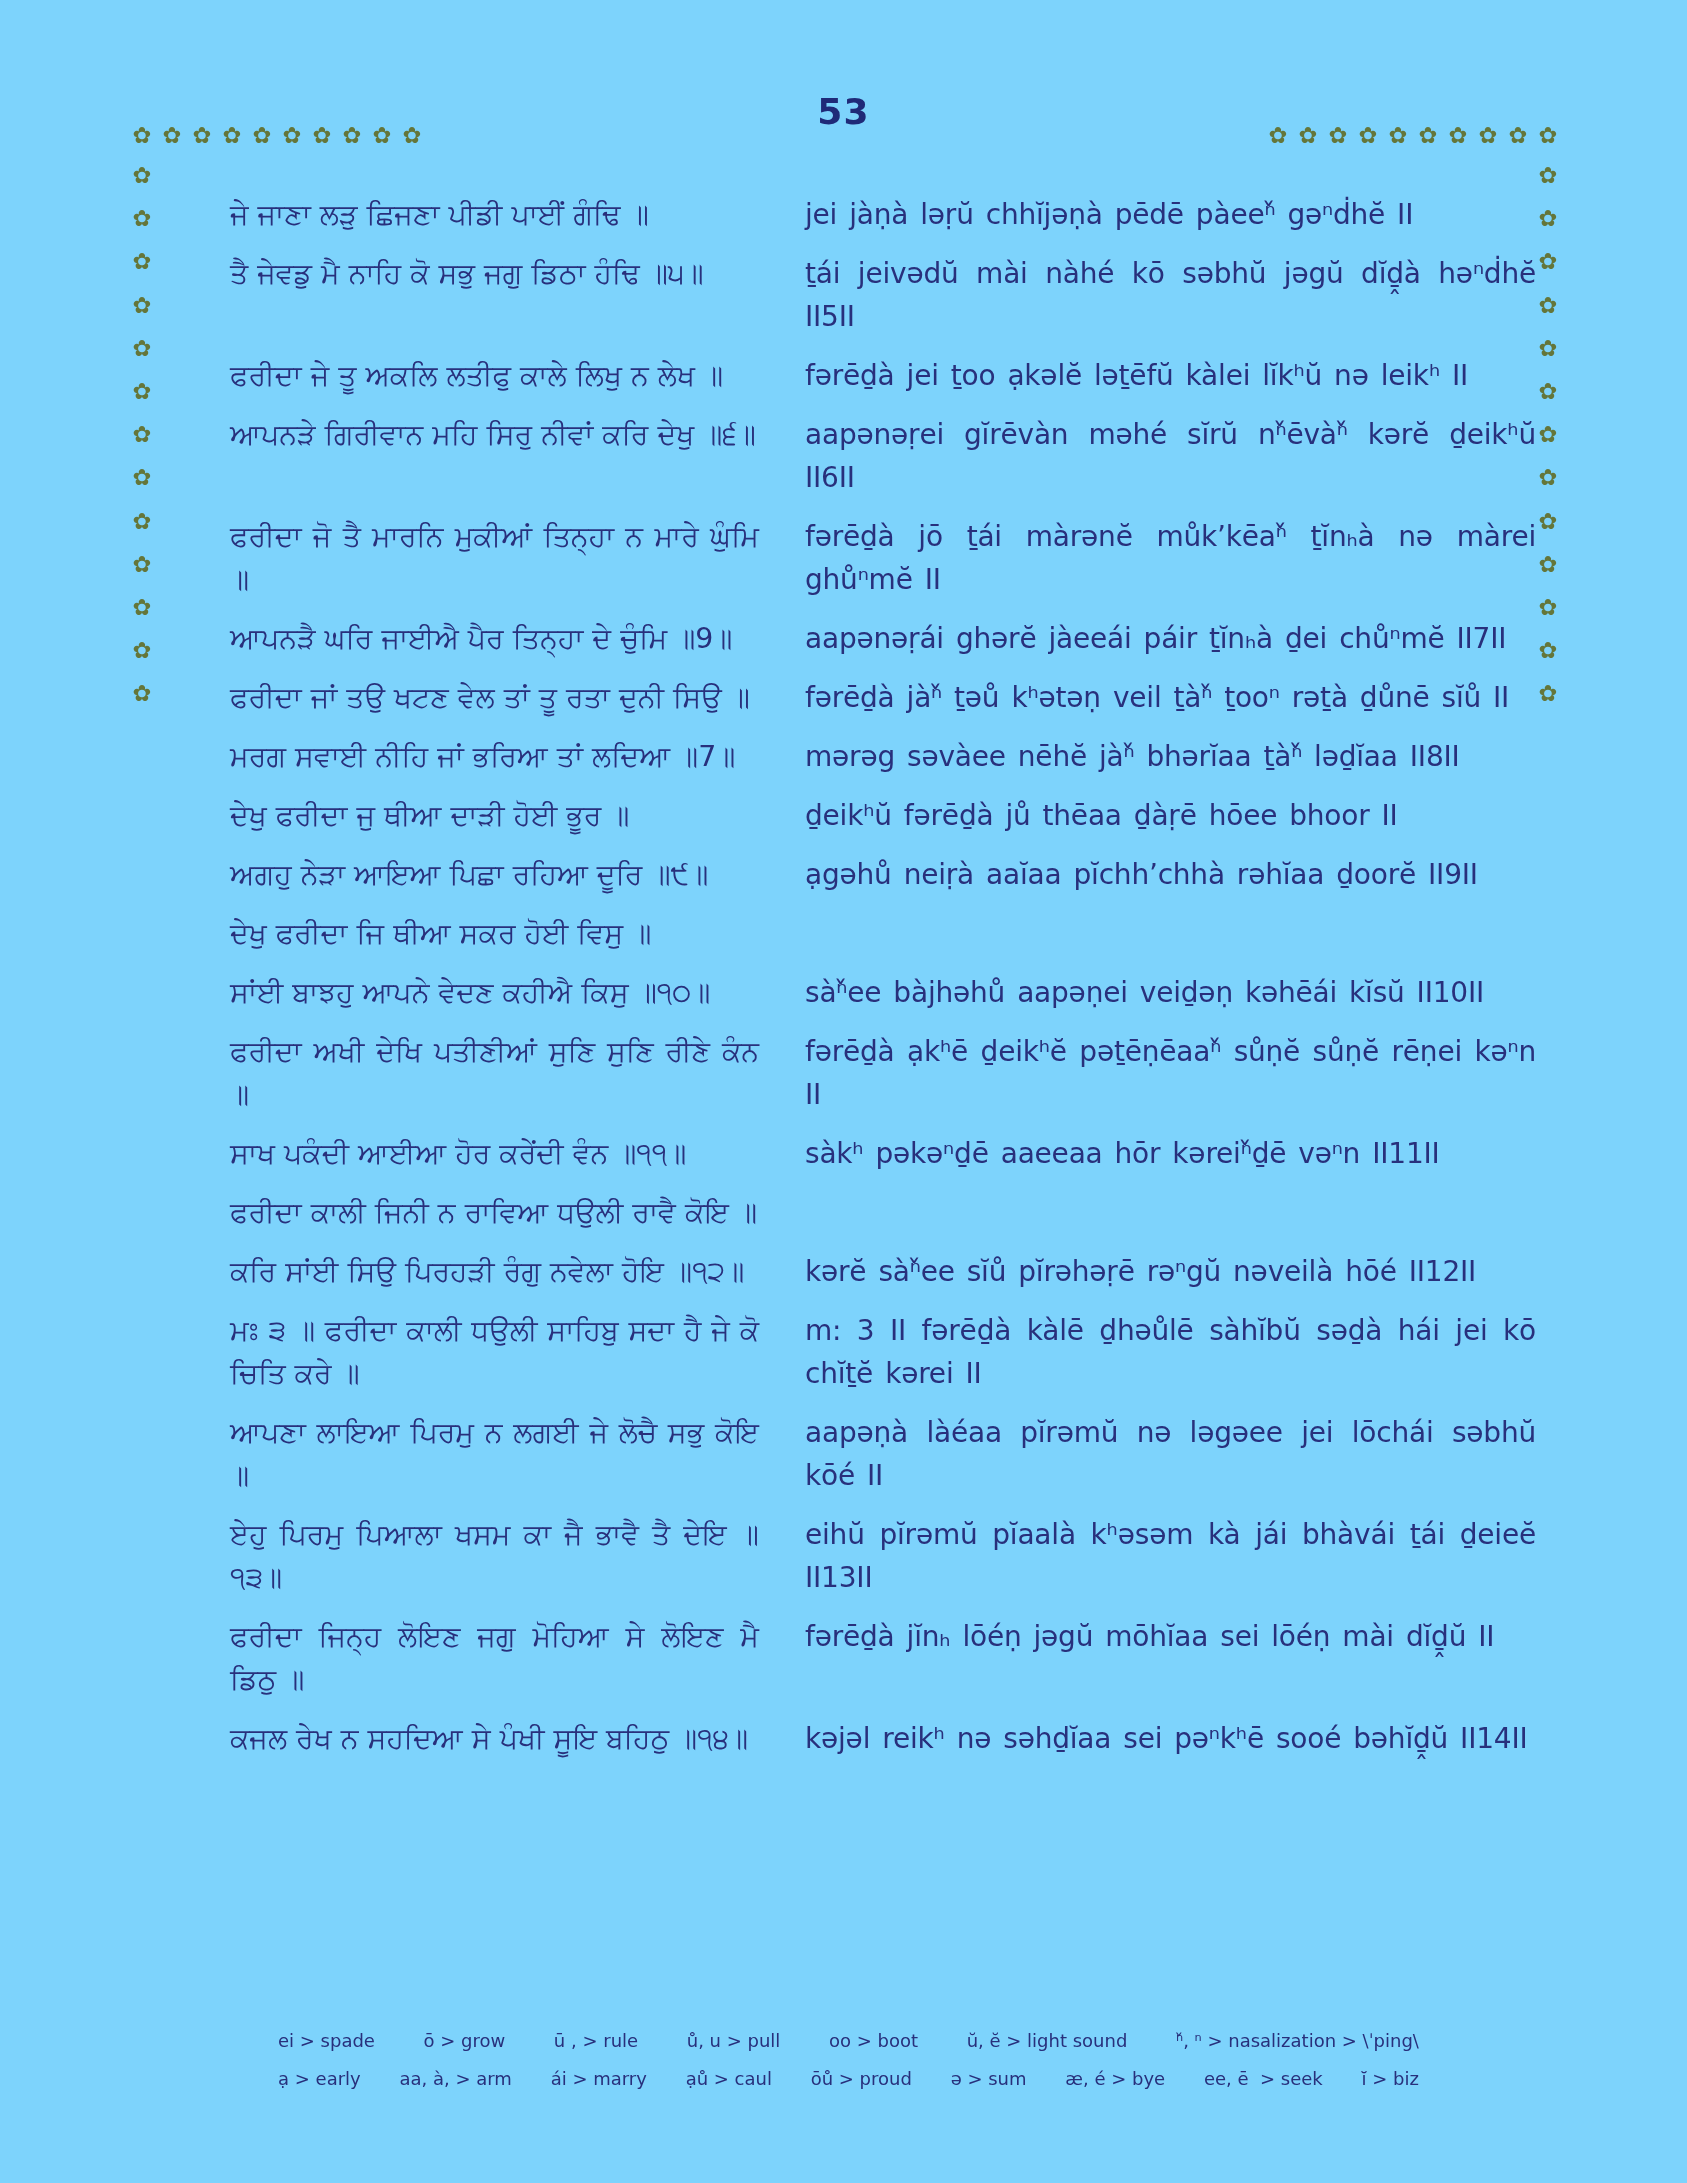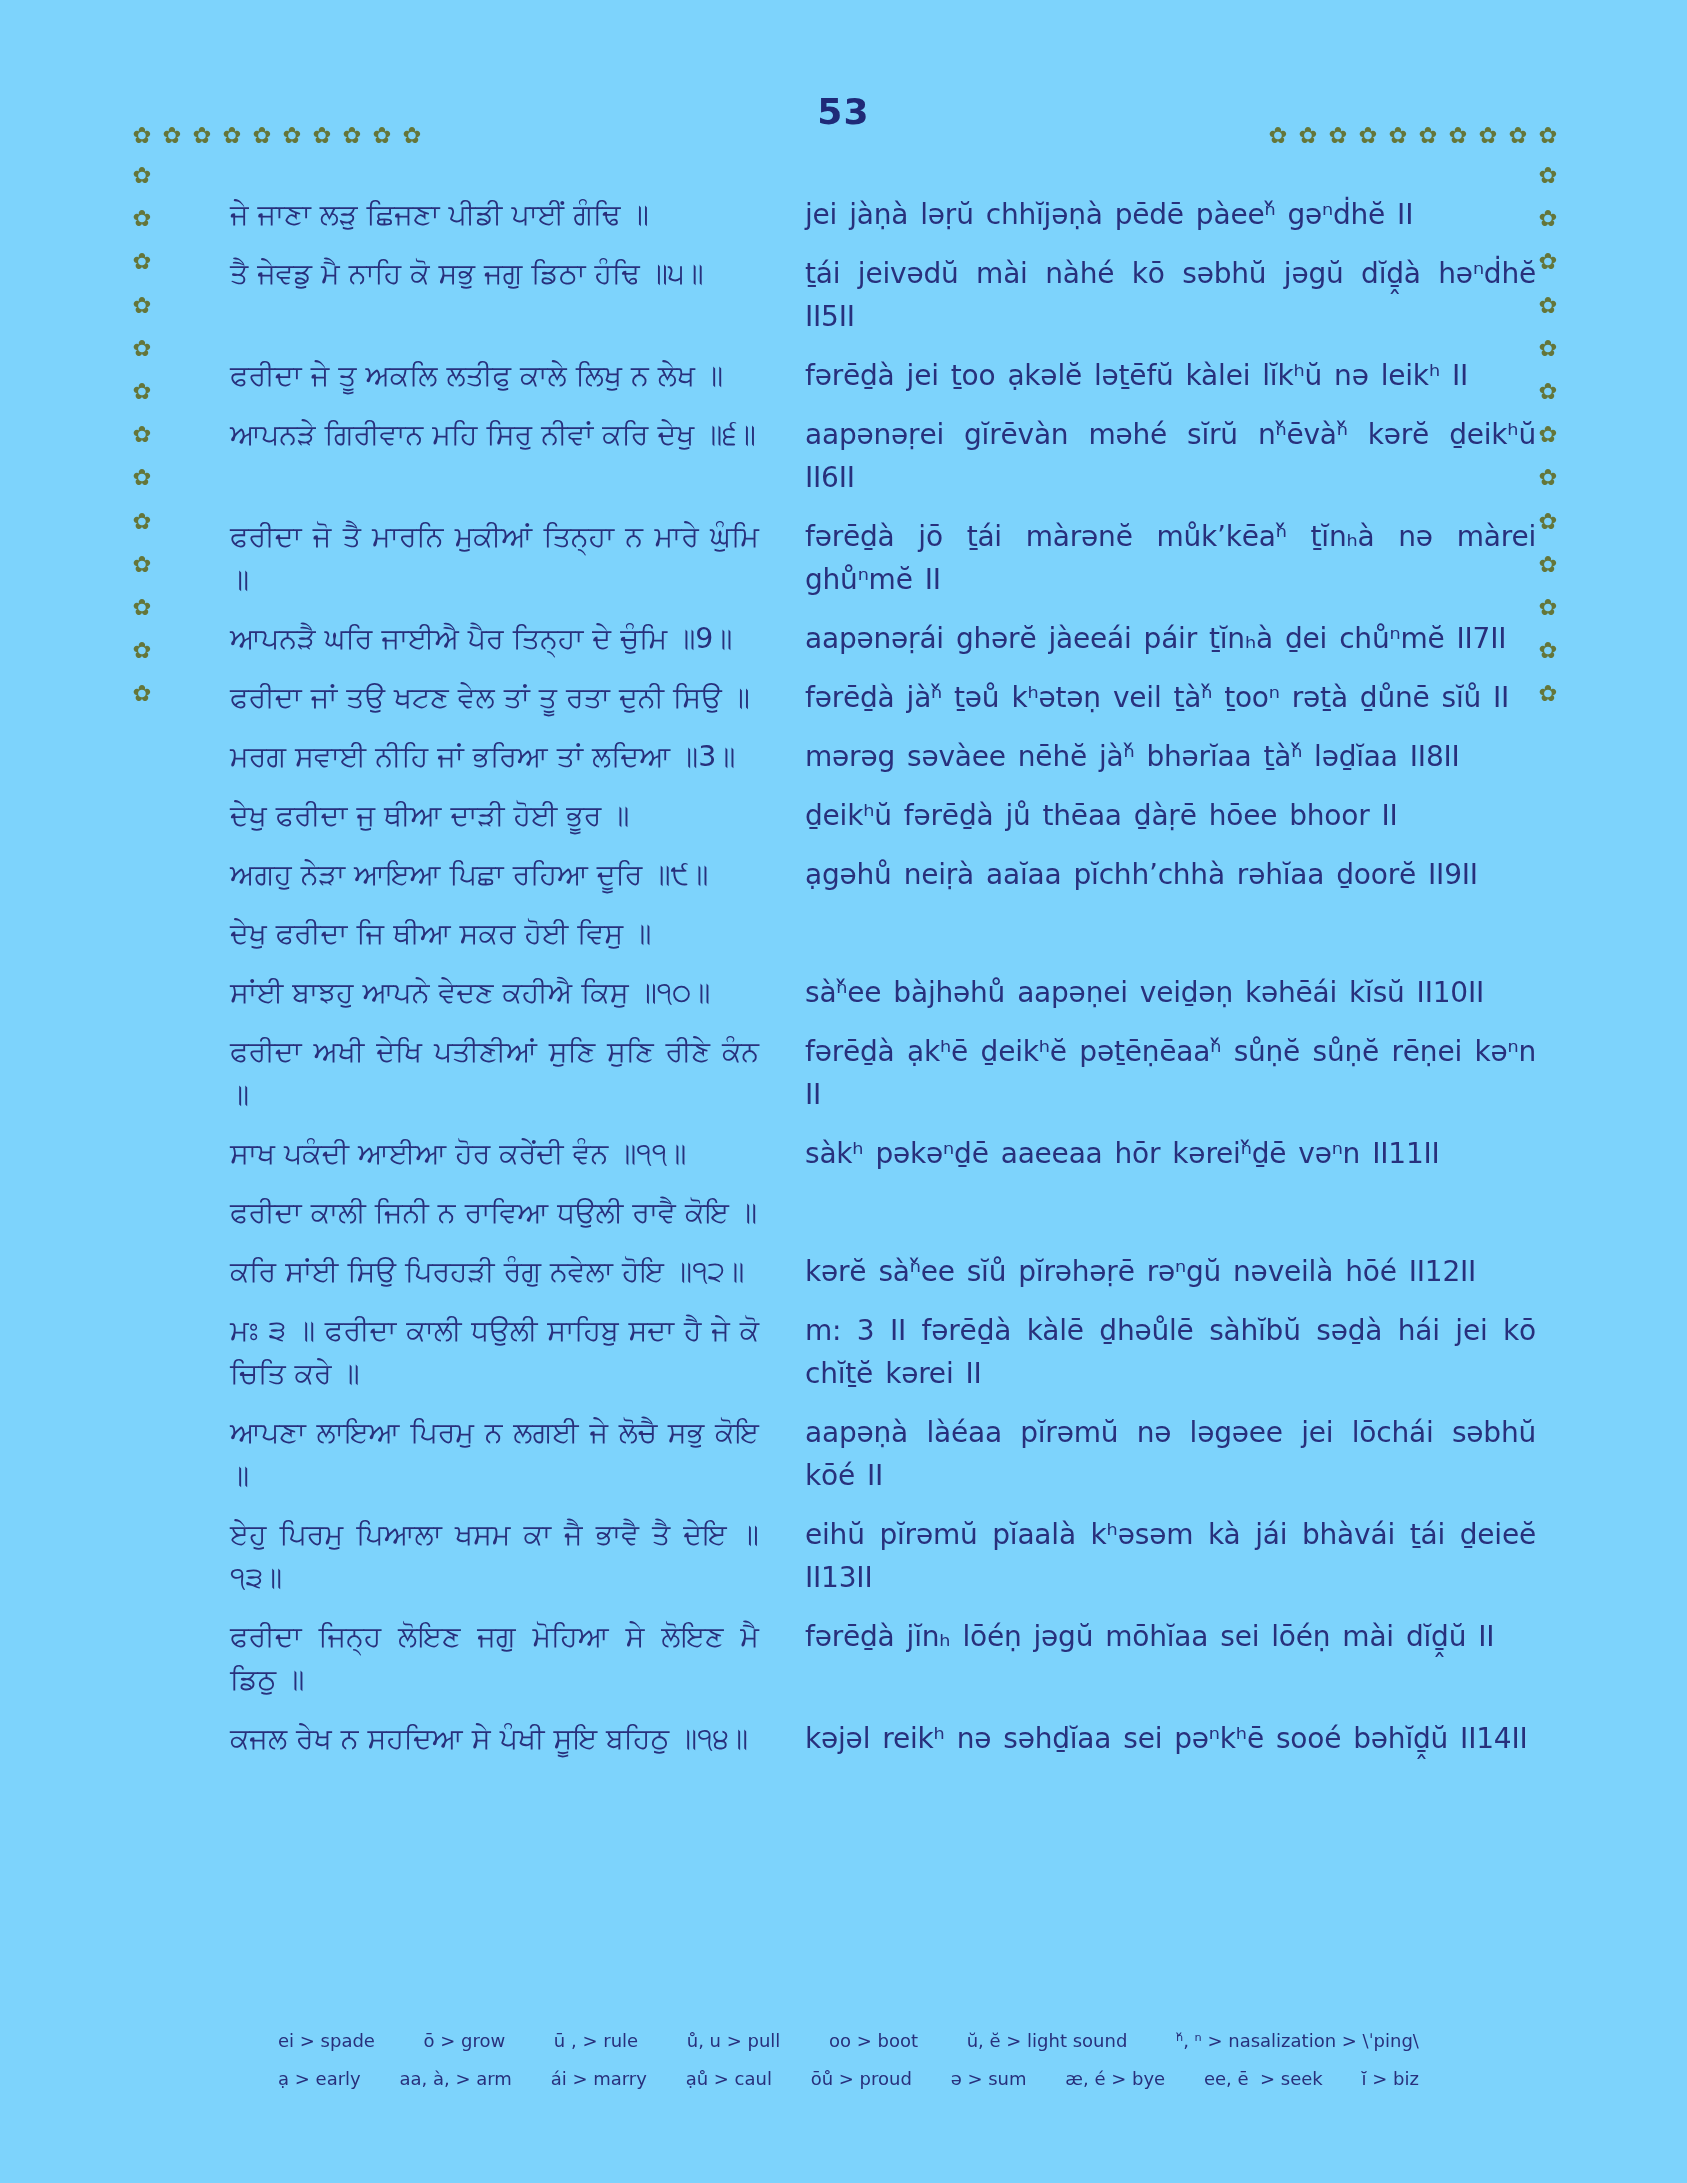--- a/index.html
+++ b/index.html
@@ -128,21 +128,21 @@
       </div>
       <div class="verse">
         <div class="g">ਆਪਨੜੈ ਘਰਿ ਜਾਈਐ ਪੈਰ ਤਿਨ੍ਹਾ ਦੇ ਚੁੰਮਿ ॥9॥</div>
         <div class="t">aapənəṛái ghərĕ jàeeái páir ṯĭnₕà ḏei chůⁿmĕ II7II</div>
       </div>
       <div class="verse">
         <div class="g">ਫਰੀਦਾ ਜਾਂ ਤਉ ਖਟਣ ਵੇਲ ਤਾਂ ਤੂ ਰਤਾ ਦੁਨੀ ਸਿਉ ॥</div>
         <div class="t">fərēḏà jàⁿ̌ ṯəů kʰətəṇ veil ṯàⁿ̌ ṯooⁿ rəṯà ḏůnē sĭů II</div>
       </div>
       <div class="verse">
-        <div class="g">ਮਰਗ ਸਵਾਈ ਨੀਹਿ ਜਾਂ ਭਰਿਆ ਤਾਂ ਲਦਿਆ ॥3॥</div>
+        <div class="g">ਮਰਗ ਸਵਾਈ ਨੀਹਿ ਜਾਂ ਭਰਿਆ ਤਾਂ ਲਦਿਆ ॥7॥</div>
         <div class="t">mərəg səvàee nēhĕ jàⁿ̌ bhərĭaa ṯàⁿ̌ ləḏĭaa II8II</div>
       </div>
       <div class="verse">
         <div class="g">ਦੇਖੁ ਫਰੀਦਾ ਜੁ ਥੀਆ ਦਾੜੀ ਹੋਈ ਭੂਰ ॥</div>
         <div class="t">ḏeikʰŭ fərēḏà jů thēaa ḏàṛē hōee bhoor II</div>
       </div>
       <div class="verse">
         <div class="g">ਅਗਹੁ ਨੇੜਾ ਆਇਆ ਪਿਛਾ ਰਹਿਆ ਦੂਰਿ ॥੯॥</div>
         <div class="t">ạgəhů neiṛà aaĭaa pĭchh’chhà rəhĭaa ḏoorĕ II9II</div>
       </div>

